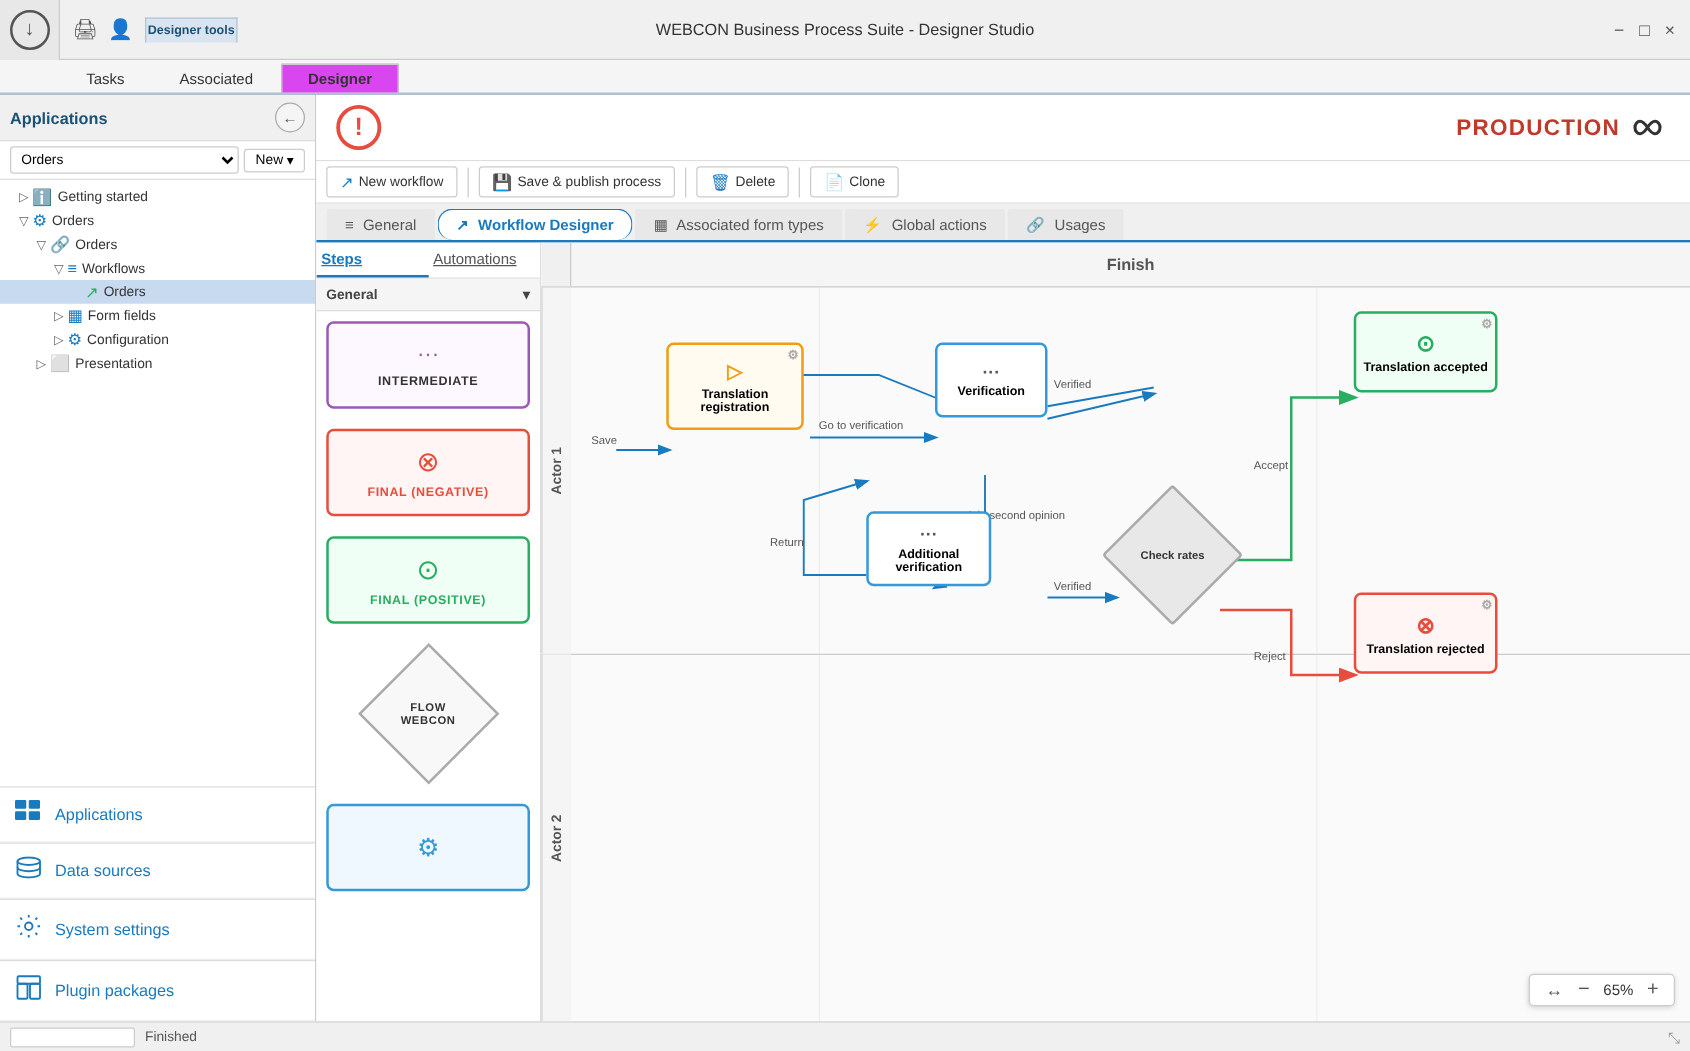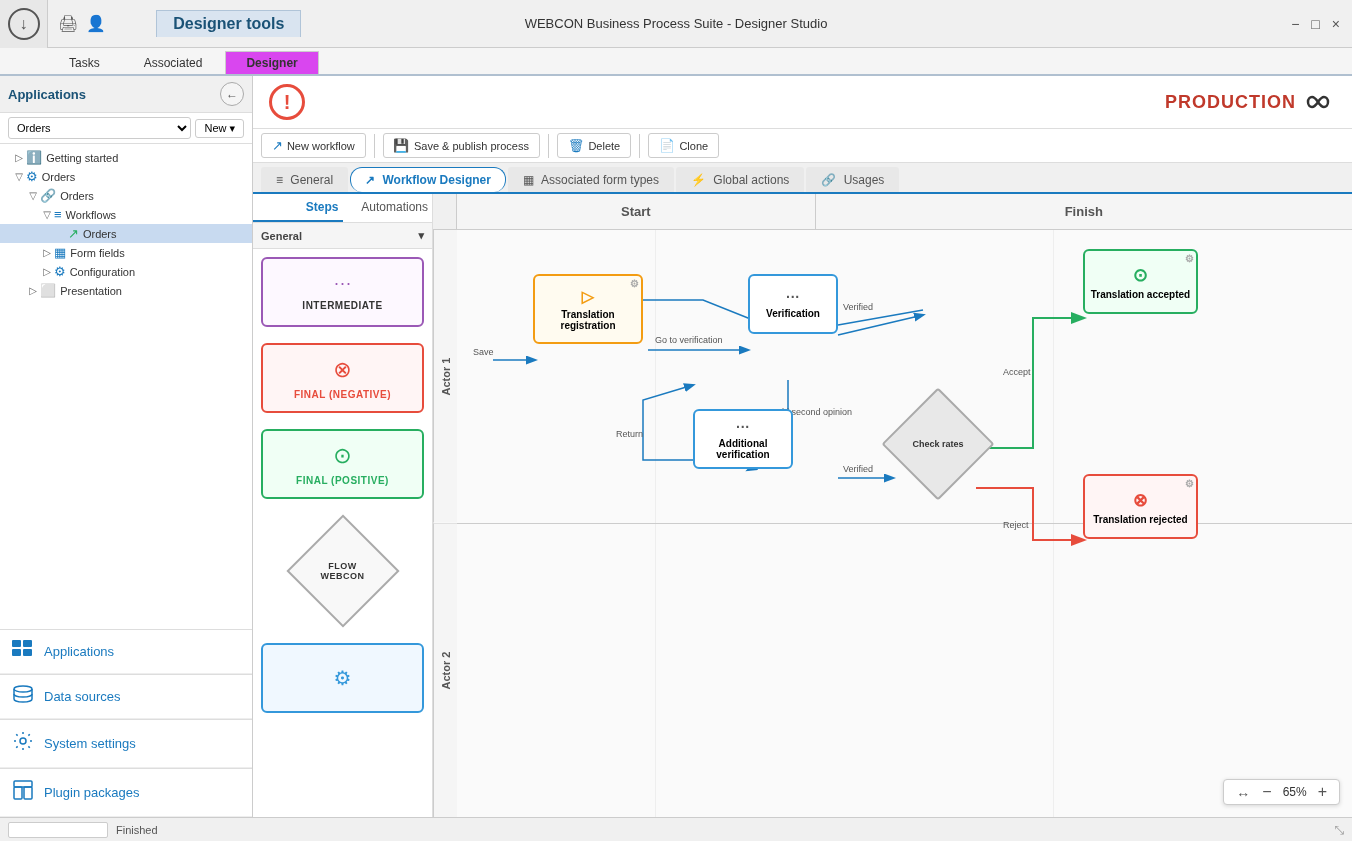--- a/index.html
+++ b/index.html
@@ -47,26 +47,25 @@
       margin-left: auto;
       display: flex;
       gap: 4px;
       padding-right: 8px;
     }
     .title-bar-actions span { font-size: 14px; color: #555; cursor: pointer; padding: 0 4px; }
     .designer-tools-tab {
       background: #d9e4f0;
       border: 1px solid #b0c4d8;
       border-bottom: none;
-      padding: 4px 16px;
-      font-size: 16px;
+      padding: 4px 1px;
+      font-size: 10px;
       color: #1a5276;
       font-weight: 600;
       cursor: pointer;
-      margin-left: 40px;
     }
 
     
     .ribbon-tabs {
       height: 28px;
       background: #f5f5f5;
       border-bottom: 2px solid #b0c0d0;
       display: flex;
       align-items: flex-end;
       padding-left: 48px;
@@ -301,26 +300,27 @@
       display: flex;
       flex-direction: column;
       overflow-y: auto;
     }
     .steps-tabs {
       display: flex;
       border-bottom: 1px solid #ddd;
     }
     .steps-tab {
       flex: 1;
-      text-align: right;
+      text-align: left;
       padding: 6px 4px;
       font-size: 12px;
       cursor: pointer;
       color: #555;
       border-bottom: 2px solid transparent;
+      text-decoration: underline;
     }
     .steps-tab.active {
       color: #1a7abf;
       border-bottom-color: #1a7abf;
       font-weight: 600;
     }
     .steps-category {
       display: flex;
       align-items: center;
       justify-content: space-between;
@@ -691,21 +691,20 @@
           <span class="card-icon" style="color:#3498db; font-size:20px">⚙</span>
         </div>
       </div>
 
       <div class="canvas-area">
         <div class="canvas-scroll">
           <div class="canvas-inner">
 
             <div style="position:absolute; top:0; left:0; right:0; height:36px; display:flex; background:#f5f5f5; border-bottom:1px solid #ccc; z-index:2;">
               <div style="width:24px; border-right:1px solid #ccc; background:#f0f0f0;"></div>
-              <div style="flex:1; display:flex; align-items:center; justify-content:center; border-right:1px solid #ccc; font-size:13px; font-weight:600; color:#555;">Start</div>
               <div style="flex:1.5; display:flex; align-items:center; justify-content:center; font-size:13px; font-weight:600; color:#555;">Finish</div>
             </div>
 
             <div style="position:absolute; top:36px; left:0; right:0; height:calc(50% - 18px); border-bottom:1px solid #ccc; display:flex;">
               <div style="width:24px; border-right:1px solid #ccc; background:#f5f5f5; display:flex; align-items:center; justify-content:center; writing-mode:vertical-rl; transform:rotate(180deg); font-size:11px; font-weight:600; color:#555;">Actor 1</div>
               <div style="flex:1; border-right:1px solid #eee;"></div>
               <div style="flex:2; border-right:1px solid #eee;"></div>
               <div style="flex:1.5;"></div>
             </div>
 

